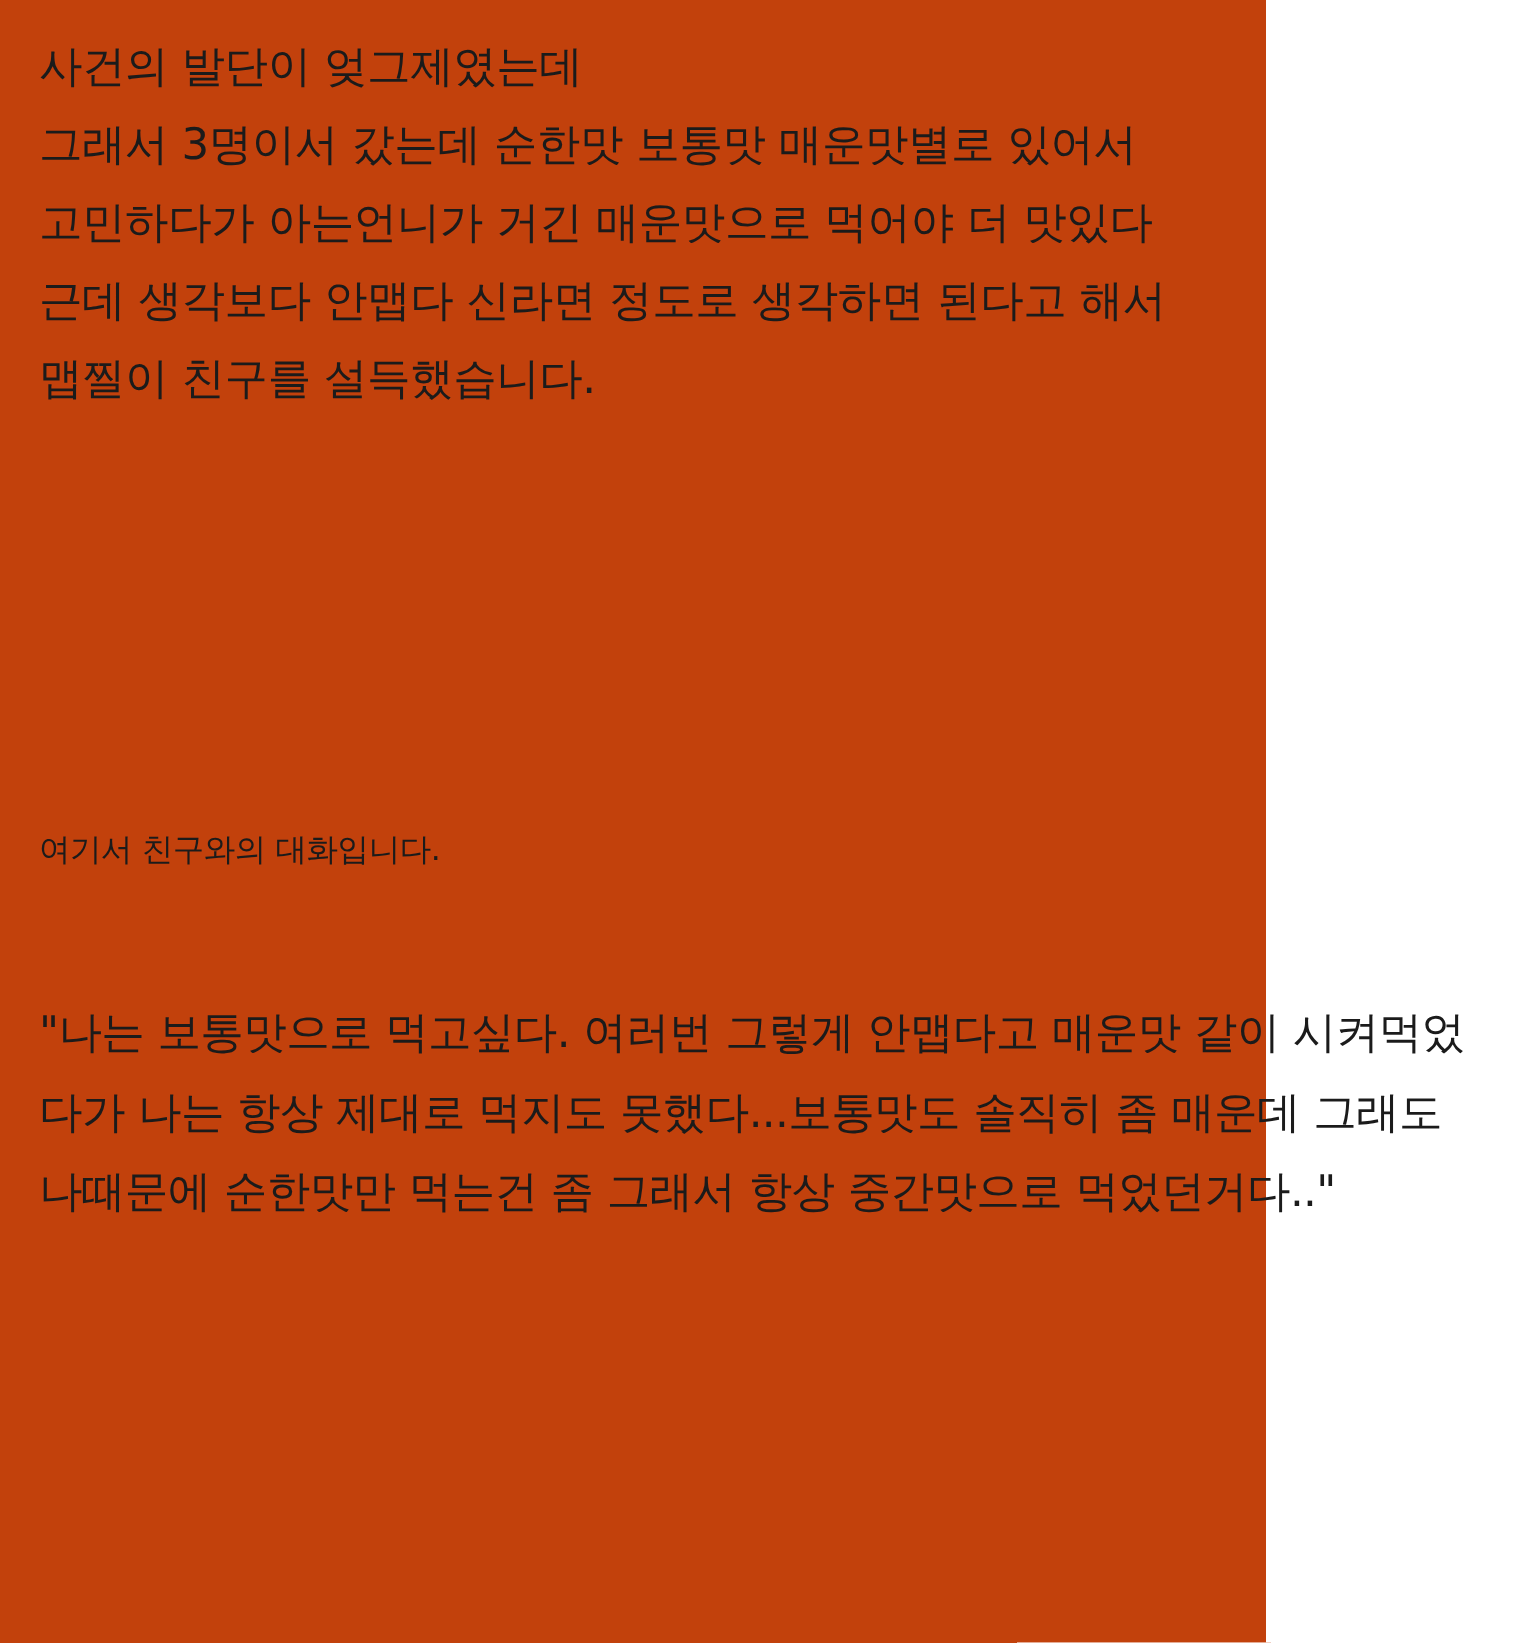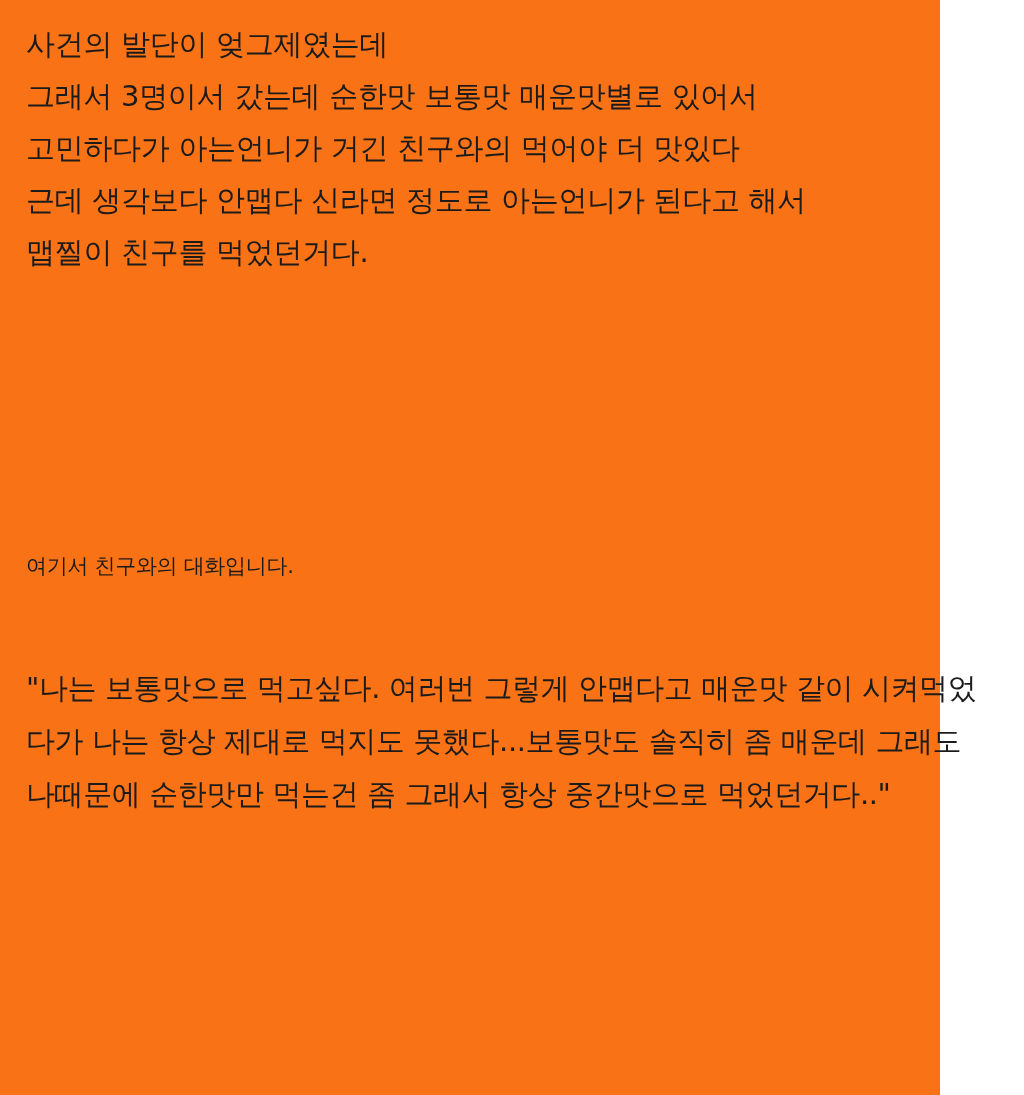--- a/index.html
+++ b/index.html
@@ -8,25 +8,25 @@
     background: #ffffff;
   }
   body {
     width: 1024px;
     min-height: 1095px;
     font-family: "DejaVu Sans", "Liberation Sans", sans-serif;
     color: #1b1b1b;
     -webkit-font-smoothing: antialiased;
   }
   .page {
-    width: 940px;
+    width: 844px;
     min-height: 1095px;
     box-sizing: border-box;
     padding: 18px 26px 18px 26px;
-    background: #f97316;
+    background: #c2410c;
   }
   .block {
     margin: 0;
   }
   .para-line {
     font-size: 29px;
     line-height: 52px;
     letter-spacing: -0.3px;
     color: #1b1b1b;
     white-space: pre-wrap;
@@ -54,23 +54,23 @@
   }
 </style>
 </head>
 <body>
 
 <div class="page">
 
   <div class="block">
     <div class="para-line">사건의 발단이 엊그제였는데</div>
     <div class="para-line">그래서 3명이서 갔는데 순한맛 보통맛 매운맛별로 있어서</div>
-    <div class="para-line">고민하다가 아는언니가 거긴 친구와의 먹어야 더 맛있다</div>
-    <div class="para-line">근데 생각보다 안맵다 신라면 정도로 아는언니가 된다고 해서</div>
-    <div class="para-line">맵찔이 친구를 먹었던거다.</div>
+    <div class="para-line">고민하다가 아는언니가 거긴 매운맛으로 먹어야 더 맛있다</div>
+    <div class="para-line">근데 생각보다 안맵다 신라면 정도로 생각하면 된다고 해서</div>
+    <div class="para-line">맵찔이 친구를 설득했습니다.</div>
   </div>
 
   <div class="spacer-large"></div>
 
   <div class="heading-line">여기서 친구와의 대화입니다.</div>
 
   <div class="spacer-mid"></div>
 
   <div class="quote-block">"나는 보통맛으로 먹고싶다. 여러번 그렇게 안맵다고 매운맛 같이 시켜먹었다가 나는 항상 제대로 먹지도 못했다...보통맛도 솔직히 좀 매운데 그래도 나때문에 순한맛만 먹는건 좀 그래서 항상 중간맛으로 먹었던거다.."</div>
 

